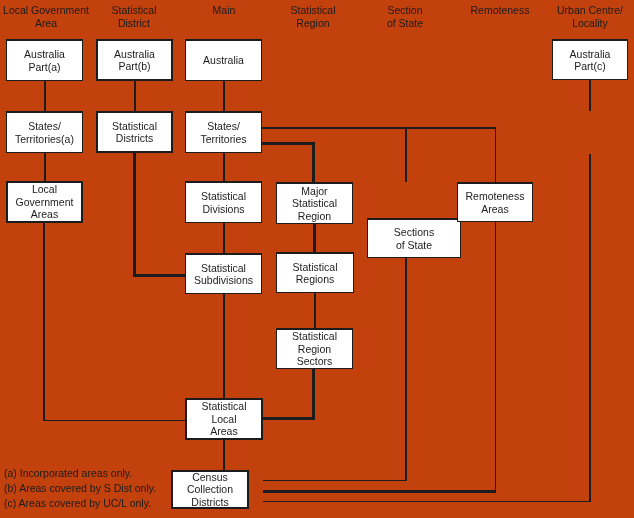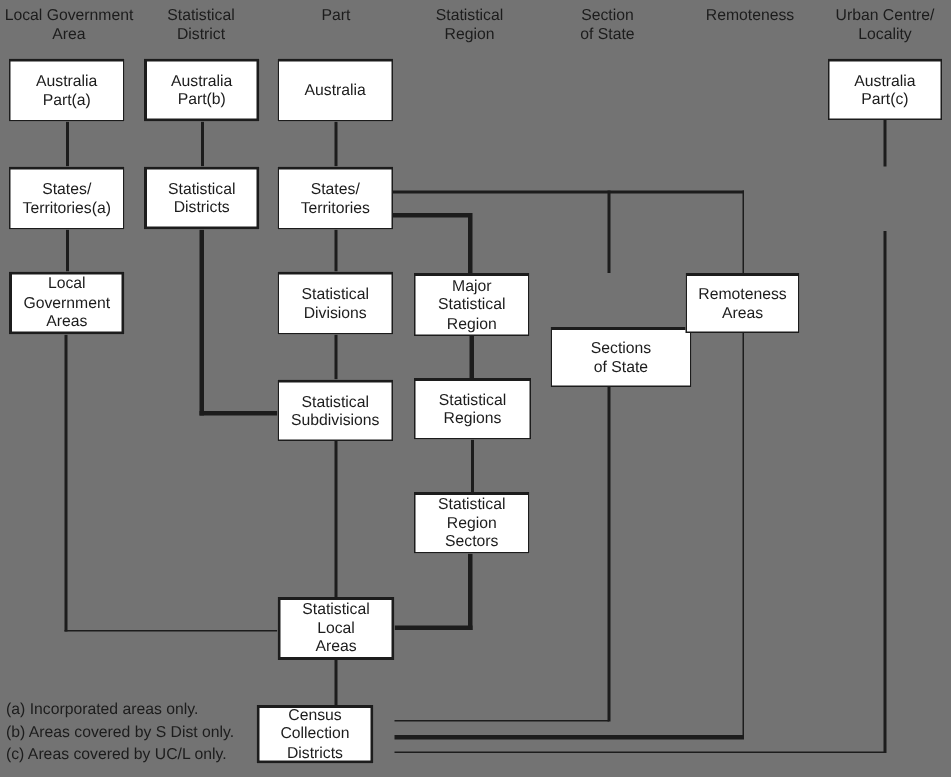--- a/index.html
+++ b/index.html
@@ -1,17 +1,17 @@
 <!DOCTYPE html>
 <html><head>
 <meta charset="utf-8">
 <style>
   html,body{margin:0;padding:0;background:#fff;}
   #stage{
-    position:relative;width:634px;height:518px;background:#737373;
+    position:relative;width:634px;height:518px;background:#c2410c;
     font-family:"Liberation Sans",sans-serif;color:#1c1c1c;overflow:hidden;
   }
   .hdr{
     position:absolute;width:104px;text-align:center;font-size:10.5px;
     line-height:12.5px;white-space:pre-line;color:#1c1c1c;
   }
   .box{
     position:absolute;box-sizing:border-box;background:#ffffff;
     border:1.5px solid #1c1c1c;border-top-width:2.5px;
     display:flex;align-items:center;justify-content:center;text-align:center;
@@ -26,21 +26,21 @@
 </style>
 </head>
 <body>
 
 <div id="stage">
 
   <div class="hdr" style="left:-6px;top:4px;">Local Government
 Area</div>
   <div class="hdr" style="left:82px;top:4px;">Statistical
 District</div>
-  <div class="hdr" style="left:172px;top:4px;">Part</div>
+  <div class="hdr" style="left:172px;top:4px;">Main</div>
   <div class="hdr" style="left:261px;top:4px;">Statistical
 Region</div>
   <div class="hdr" style="left:353px;top:4px;">Section
 of State</div>
   <div class="hdr" style="left:448px;top:4px;">Remoteness</div>
   <div class="hdr" style="left:538px;top:4px;">Urban Centre/
 Locality</div>
 
   <div class="box" style="left:6px;top:39px;width:77px;height:42px;">Australia
 Part(a)</div>

